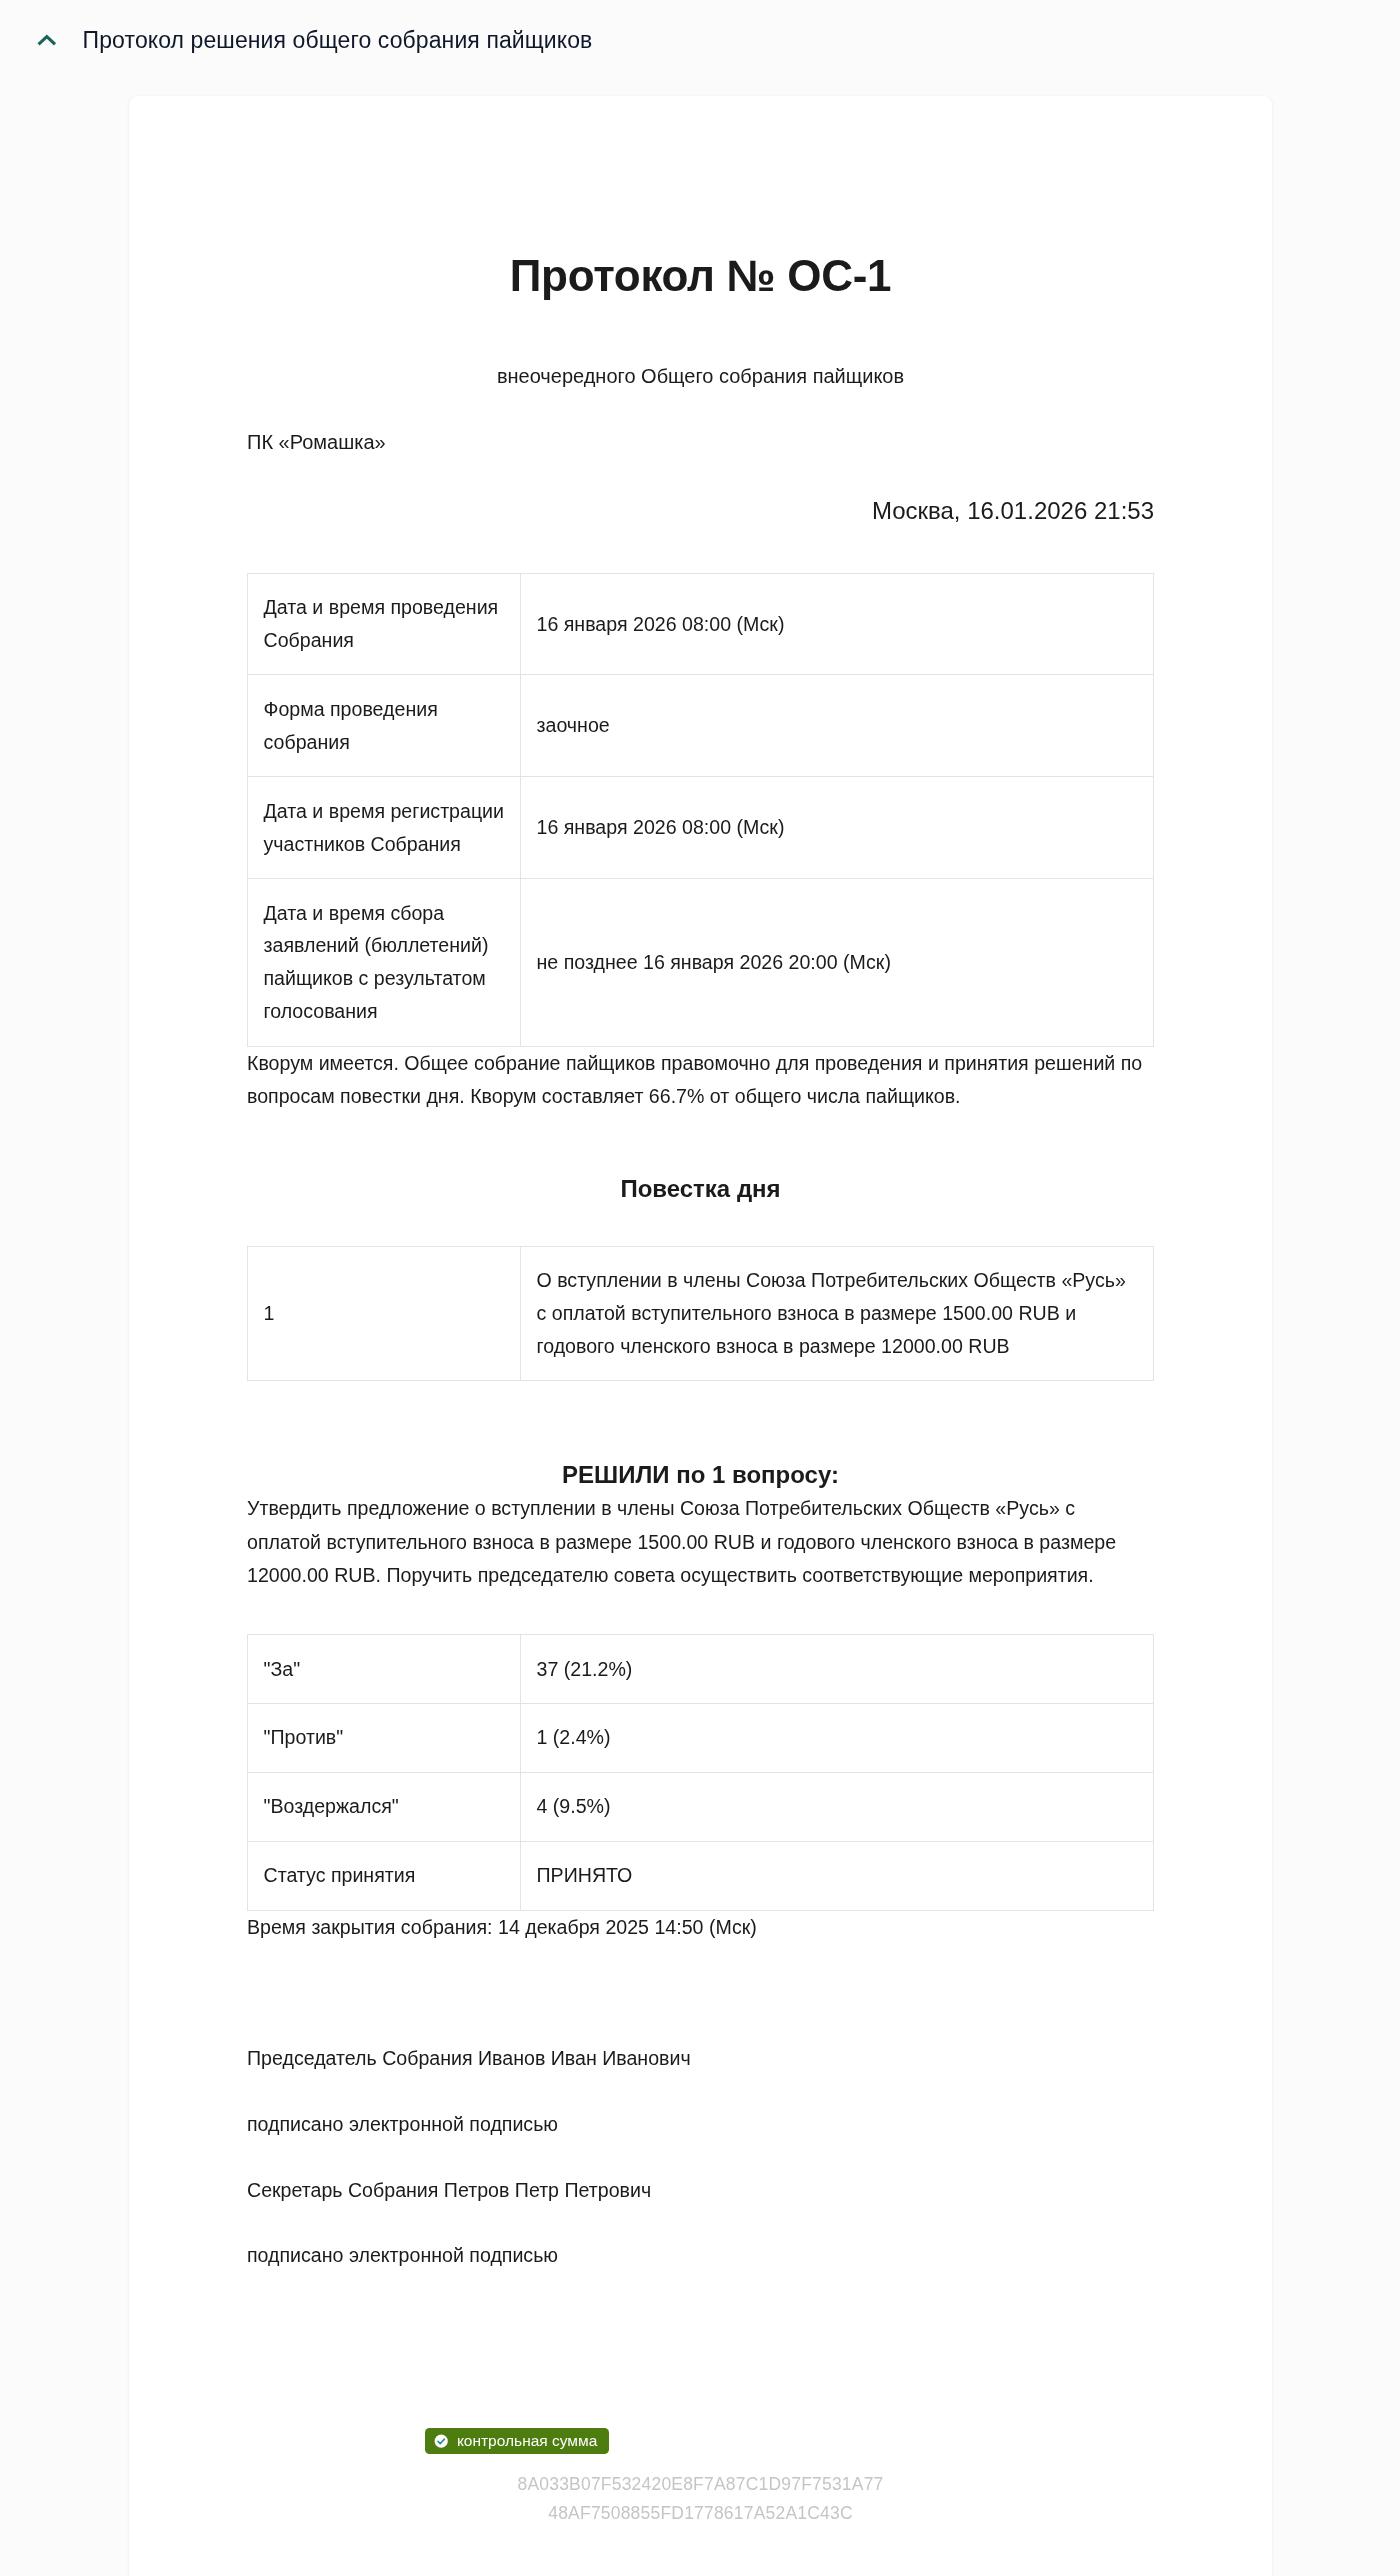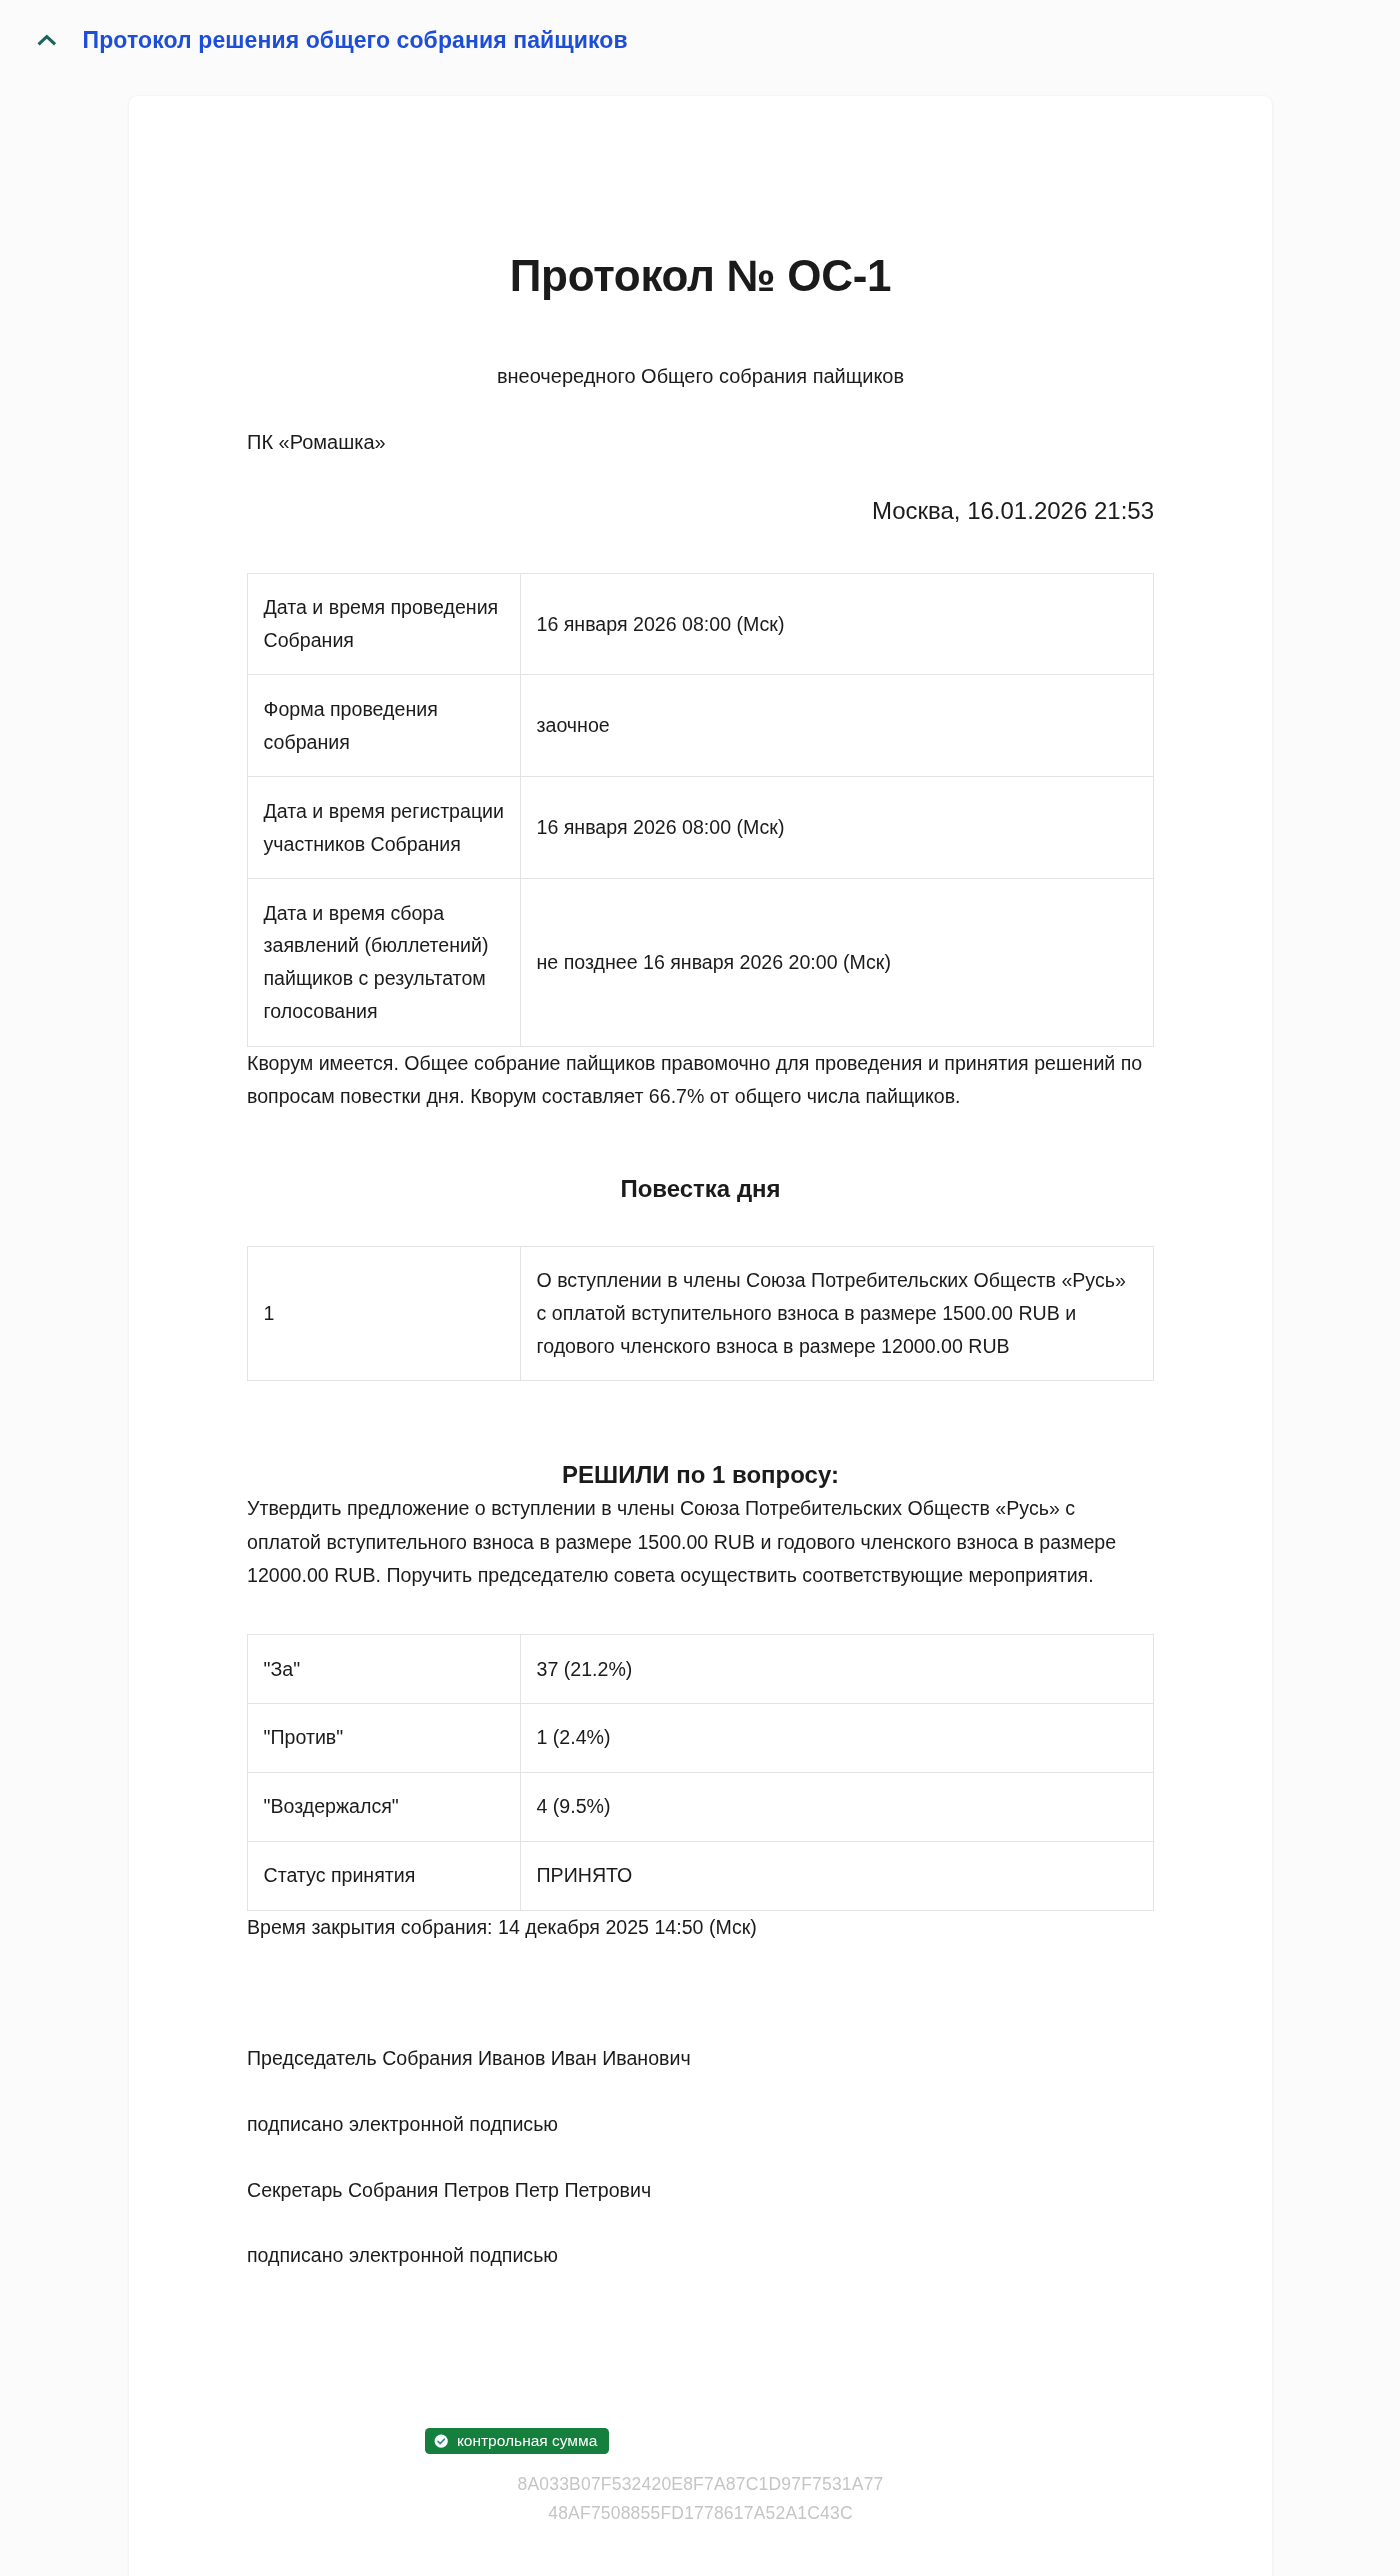--- a/index.html
+++ b/index.html
@@ -30,23 +30,23 @@
     height: 23px;
     flex: 0 0 auto;
     display: flex;
     align-items: center;
     justify-content: center;
     cursor: pointer;
   }
   .chev-up svg { display: block; }
   .topbar-title {
     font-size: 23px;
-    font-weight: 700;
+    font-weight: 400;
     letter-spacing: 0.1px;
-    color: #1d4ed8;
+    color: #0f172a;
     white-space: nowrap;
   }
 
   
   .card {
     position: relative;
     margin: 39px 129px 0 129px;
     background: #ffffff;
     border-radius: 8.2px;
     box-shadow: 0 1px 4.1px rgba(0,0,0,0.055), 0 0.5px 1.5px rgba(0,0,0,0.05);
@@ -143,21 +143,21 @@
   
   .verify {
     width: 551px;
     margin: 0 auto;
     padding-top: 155px;
   }
   .badge {
     display: inline-flex;
     align-items: center;
     gap: 8.2px;
-    background: #15803d;
+    background: #4d7c0f;
     color: #ffffff;
     border-radius: 4.6px;
     padding: 5.2px 11.3px 5.2px 9.3px;
     font-size: 15.5px;
     line-height: 1;
   }
   .badge svg { display: block; flex: 0 0 auto; }
 
   .checksum {
     margin-top: 16.5px;

